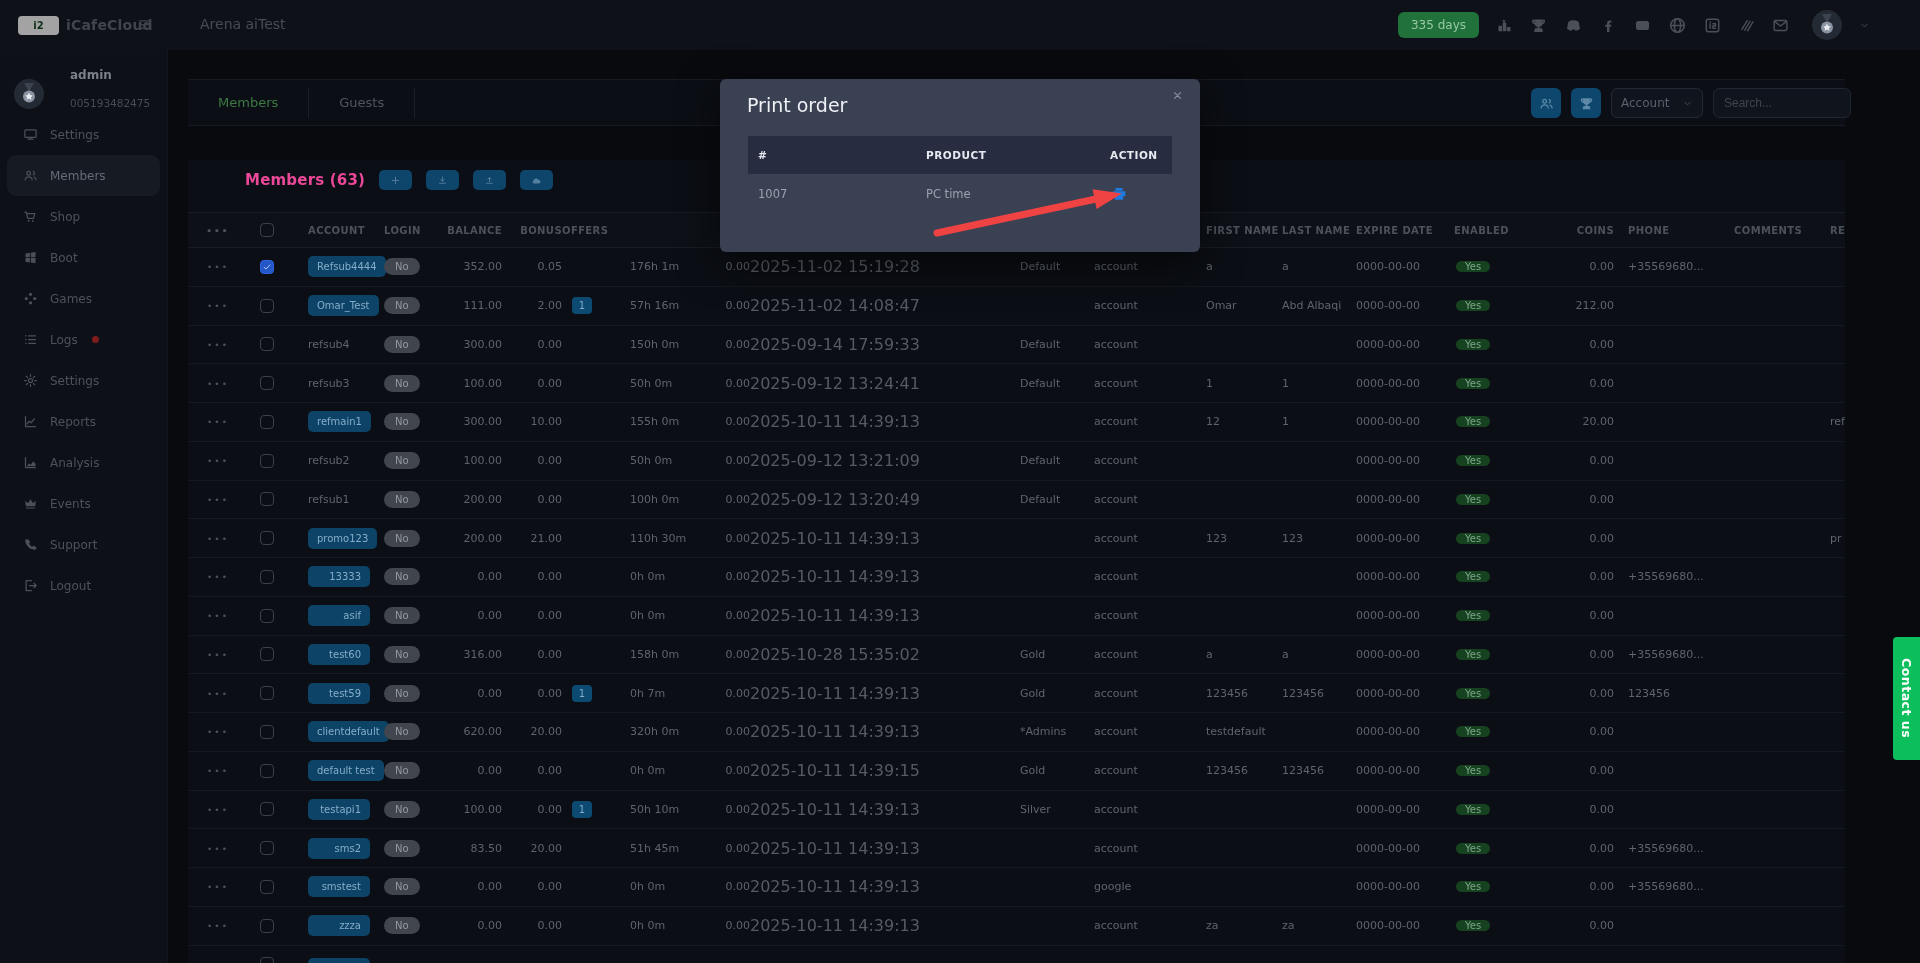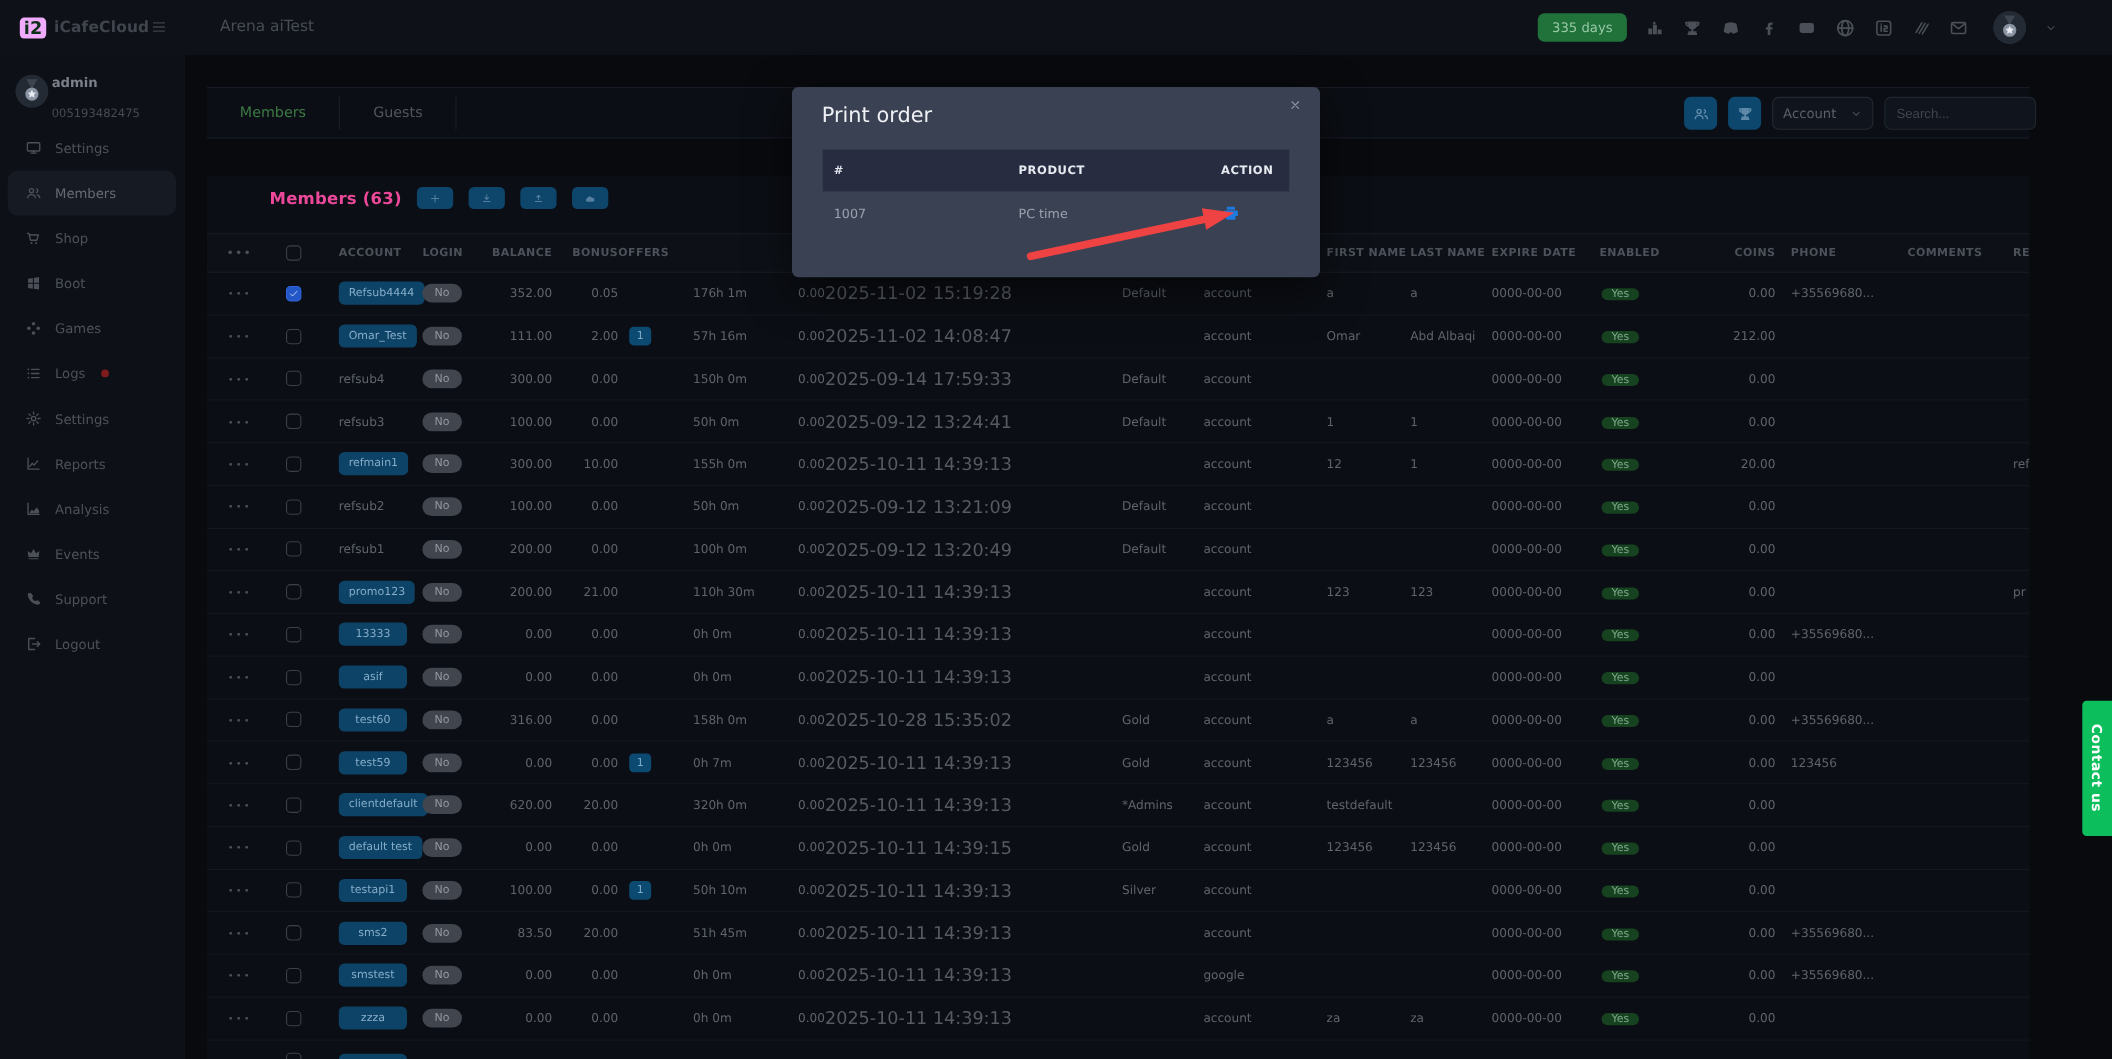--- a/index.html
+++ b/index.html
@@ -3,36 +3,36 @@
 <meta charset="utf-8">
 <style>
   *{margin:0;padding:0;box-sizing:border-box}
   html,body{width:1920px;height:963px;overflow:hidden;background:#080a0e;
     font-family:"DejaVu Sans","Liberation Sans",sans-serif}
   #app{position:relative;width:1920px;height:963px}
 
   
   .hdr{position:absolute;left:0;top:0;width:1920px;height:50px;background:#0e1218;z-index:5}
   .brand{position:absolute;left:18px;top:0;height:50px;display:flex;align-items:center;gap:7px}
-  .logo-sq{width:24px;height:19px;background:#f0abfc;border-radius:4px;color:#0c2f18;
-    font-size:16px;font-weight:bold;display:flex;align-items:center;justify-content:center}
+  .logo-sq{width:41px;height:19px;background:#a3a3a3;border-radius:4px;color:#0c2f18;
+    font-size:10px;font-weight:bold;display:flex;align-items:center;justify-content:center}
   .brand-name{color:#40454d;font-size:14px;font-weight:bold;letter-spacing:.2px}
   .menu-btn{position:absolute;left:136px;top:17px;width:17px;height:15px;color:#3c424a}
   .page-title{position:absolute;left:200px;top:16px;color:#474c54;font-size:14px}
   .hdr-right{position:absolute;right:50px;top:0;height:50px;display:flex;align-items:center;gap:17px}
   .lic-badge{background:#20713a;color:#98c8a5;font-size:12px;padding:6px 13px;border-radius:6px;margin-right:0}
   .hic{width:17px;height:17px;color:#4b5058}
   .hic.big{width:19px;height:19px}
   .avatar{width:30px;height:30px;border-radius:50%;background:#20262f;position:relative;overflow:hidden;margin-left:6px}
   .chev-sm{width:11px;height:11px;color:#474c54}
 
   
   .sidebar{position:absolute;left:0;top:50px;width:168px;height:913px;background:#0d1016;z-index:4;
     border-right:1px solid #11151c}
-  .user{position:absolute;left:14px;top:18px;display:flex;gap:3px;align-items:flex-start}
+  .user{position:absolute;left:14px;top:18px;display:flex;gap:26px;align-items:flex-end}
   .user .avatar{width:30px;height:30px;margin-left:0}
   .u-name{color:#7b818a;font-size:12px;font-weight:bold}
   .u-id{color:#474c54;font-size:10.5px;margin-top:15px}
   .nav{position:absolute;left:0;top:64px;right:0}
   .nav-item{height:41px;display:flex;align-items:center;gap:12px;padding-left:16px;margin:0 7px;
     border-radius:9px;color:#4b5058;cursor:pointer}
   .nav-item .ic{width:15px;height:15px;flex:0 0 15px}
   .nav-item .lbl{font-size:12px;color:#4d525a}
   .nav-item.active{background:#151a23}
   .nav-item.active .lbl{color:#666c75}
@@ -80,21 +80,21 @@
   .c-login{padding-left:2px}
   .c-time{padding-left:28px}
   .c-date{font-size:16px;color:#565b63}
   .pl10{padding-left:10px}
   .c-phone{padding-left:14px}
   .dots{color:#4d525a;font-size:9px;letter-spacing:2px}
   .cb{display:inline-block;width:14px;height:14px;border:1.5px solid #3a414b;border-radius:4px;
     vertical-align:middle;cursor:pointer;position:relative}
   .cb.on{background:#2356c6;border-color:#2f66df;color:#cfe0f5}
   .cb.on .ic{position:absolute;left:1px;top:1px;width:10px;height:10px}
-  .pill-acc{display:inline-block;min-width:62px;text-align:center;background:#0d4366;color:#86adca;
+  .pill-acc{display:inline-block;min-width:62px;text-align:right;background:#0d4366;color:#86adca;
     font-size:10px;padding:5px 9px;border-radius:5px;cursor:pointer}
   .acc-plain{color:#5f646c;font-size:11px}
   .pill-no{display:inline-block;background:#40454e;color:#9599a0;font-size:10px;padding:3px 11px;border-radius:10px}
   .pill-yes{display:inline-block;background:#16421f;color:#7da78b;font-size:10px;padding:0 9px;border-radius:10px}
   .offers-b{display:inline-block;background:#0c4a72;color:#82abc8;font-size:10px;padding:3px 7px;border-radius:4px}
 
   
   .modal{position:absolute;left:720px;top:79px;width:480px;height:173px;background:#3a4153;
     border-radius:6px;z-index:50;box-shadow:0 12px 40px rgba(0,0,0,.55)}
   .m-title{position:absolute;left:27px;top:15px;color:#eef0f4;font-size:19px;font-weight:normal}

